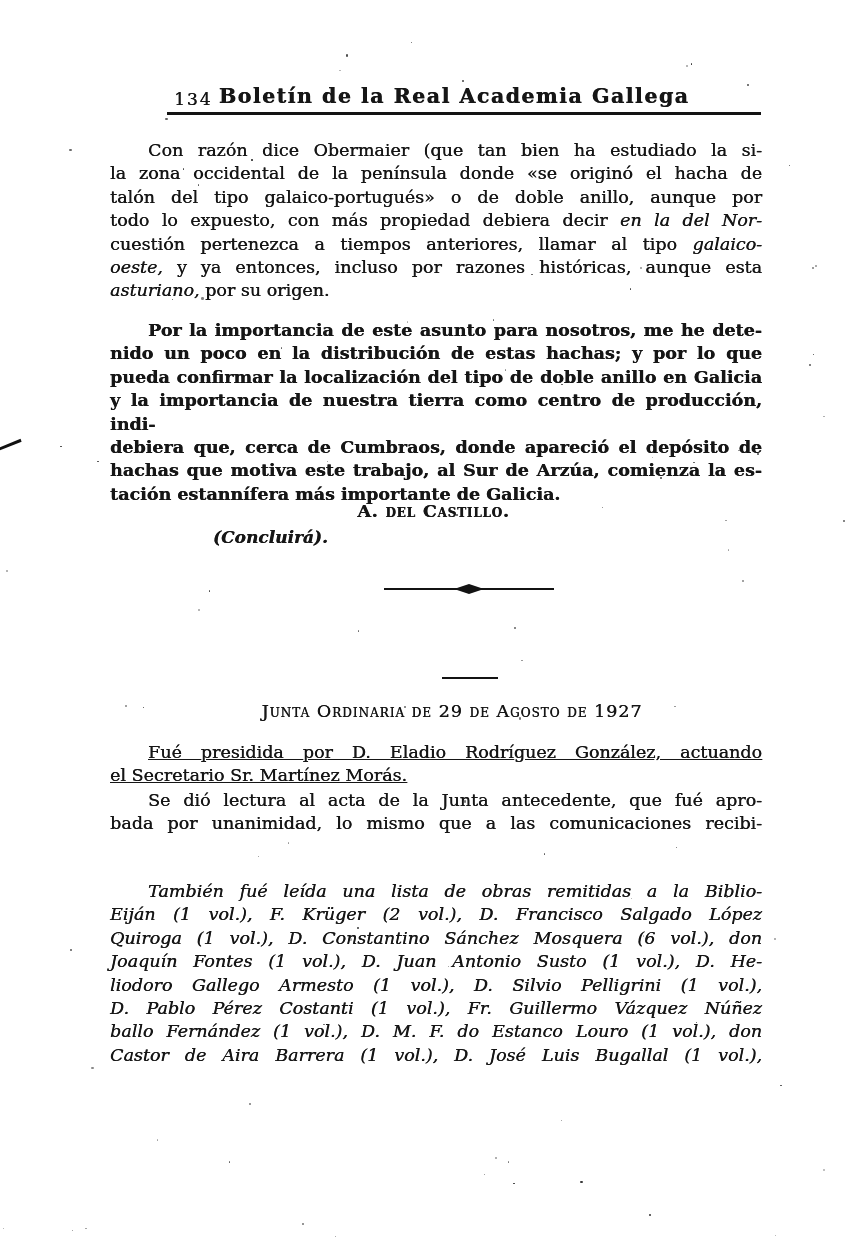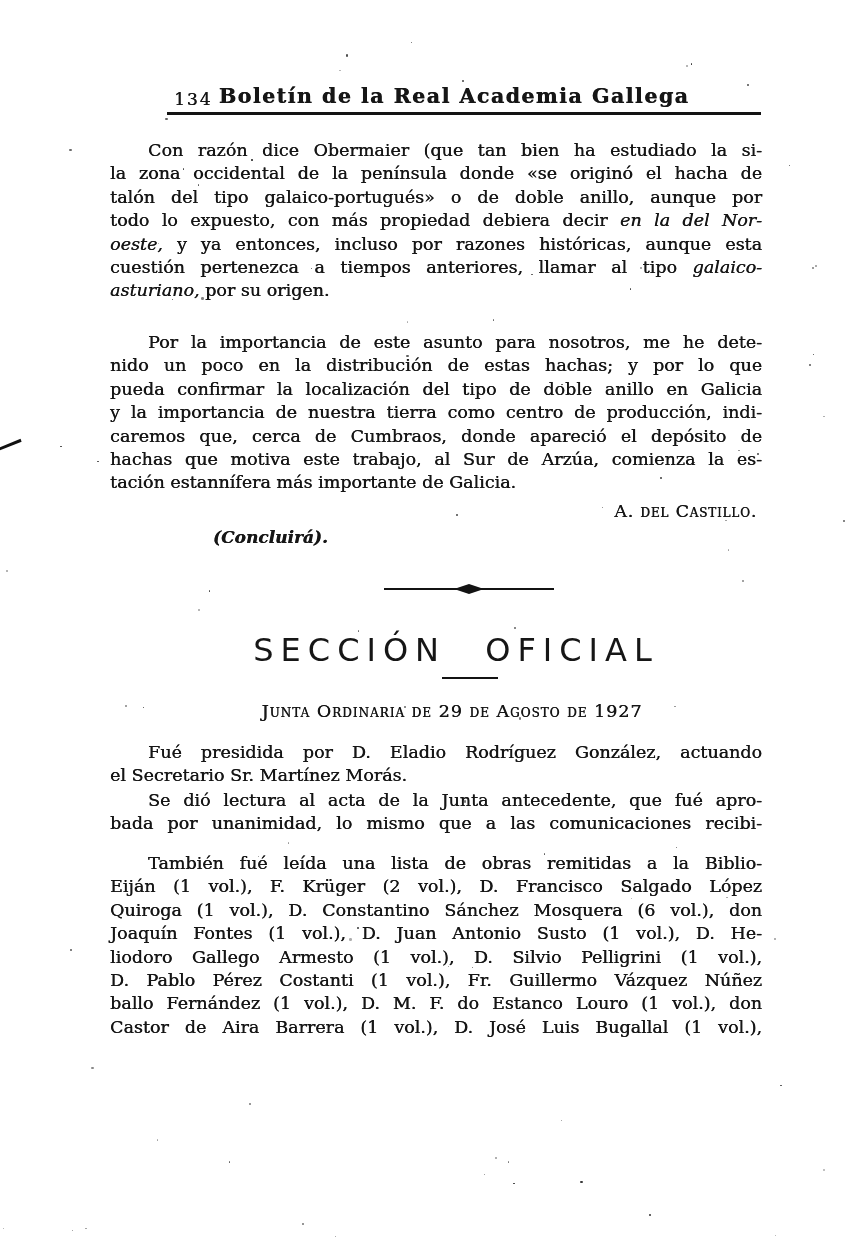--- a/index.html
+++ b/index.html
@@ -25,29 +25,30 @@
   .para{
     position:absolute; left:110px; width:652px;
     font-size:17.5px; line-height:23.4px;
     text-shadow:0.35px 0 currentColor;
   }
   .para .line{text-align:justify; text-align-last:justify; white-space:normal;}
   .para .line.last{text-align-last:left;}
   .para .line.indent{text-indent:38px;}
   .it{font-style:italic;}
   .p-a1{top:139px;}
-  .p-a2{top:331px;}
-  .p-s1{top:741px;}
+  .p-a2{top:319px;font-weight:bold;}
+  .p-s1{top:741px;text-decoration:underline;}
   .p-s2{top:789px;}
-  .p-s3{top:852px;}
+  .p-s3{top:880px;font-style:italic;}
   
   .signature{
-    position:absolute; top:501px; left:110px; width:647px; text-align:right;
+    position:absolute; top:501px; left:110px; width:647px; text-align:center;
     font-variant:small-caps; font-size:17.5px; letter-spacing:0.8px;
     text-shadow:0.4px 0 currentColor;
+    font-weight:bold;
   }
   .concluira{
     position:absolute; top:527px; left:213px;
     font-style:italic; font-weight:bold; font-size:17px;
     text-shadow:0.3px 0 currentColor;
   }
   
   .divider{position:absolute; top:584px; left:384px; width:170px; height:10px;}
   .divider .rule{position:absolute; top:4px; left:0; width:100%; height:2px; background:#131313;}
   .divider .diamond{
@@ -185,43 +186,42 @@
     <span class="pagenum">134</span>
     <span class="journal">Boletín de la Real Academia Gallega</span>
   </header>
   <div class="header-rule"></div>
 
   <div class="para p-a1">
       <div class="line indent"><span>Con razón dice Obermaier (que tan bien ha estudiado la si-</span></div>
       <div class="line"><span>la zona occidental de la península donde «se originó el hacha de</span></div>
       <div class="line"><span>talón del tipo galaico-portugués» o de doble anillo, aunque por</span></div>
       <div class="line"><span>todo lo expuesto, con más propiedad debiera decir </span><span class="it">en la del Nor-</span></div>
+      <div class="line"><span>cuestión pertenezca a tiempos anteriores, llamar al tipo </span><span class="it">galaico-</span></div>
       <div class="line"><span class="it">oeste,</span><span> y ya entonces, incluso por razones históricas, aunque esta</span></div>
-      <div class="line"><span>cuestión pertenezca a tiempos anteriores, llamar al tipo </span><span class="it">galaico-</span></div>
       <div class="line last"><span class="it">asturiano,</span><span> por su origen.</span></div>
     </div>
   <div class="para p-a2">
       <div class="line indent"><span>Por la importancia de este asunto para nosotros, me he dete-</span></div>
       <div class="line"><span>nido un poco en la distribución de estas hachas; y por lo que</span></div>
       <div class="line"><span>pueda confirmar la localización del tipo de doble anillo en Galicia</span></div>
       <div class="line"><span>y la importancia de nuestra tierra como centro de producción, indi-</span></div>
-      <div class="line"><span>caremos que, cerca de Cumbraos, donde apareció el depósito de</span></div>
+      <div class="line"><span>debiera que, cerca de Cumbraos, donde apareció el depósito de</span></div>
       <div class="line"><span>hachas que motiva este trabajo, al Sur de Arzúa, comienza la es-</span></div>
       <div class="line last"><span>tación estannífera más importante de Galicia.</span></div>
     </div>
 
   <div class="signature">A. del Castillo.</div>
   <div class="concluira">(Concluirá).</div>
 
   <div class="divider">
     <div class="rule"></div>
     <div class="diamond"></div>
   </div>
 
-  <h1 class="section-title">SECCIÓN OFICIAL</h1>
   <div class="title-underline"></div>
   <h2 class="meeting-heading">Junta Ordinaria de 29 de Agosto de 1927</h2>
 
   <div class="para p-s1">
       <div class="line indent"><span>Fué presidida por D. Eladio Rodríguez González, actuando</span></div>
       <div class="line last"><span>el Secretario Sr. Martínez Morás.</span></div>
     </div>
   <div class="para p-s2">
       <div class="line indent"><span>Se dió lectura al acta de la Junta antecedente, que fué apro-</span></div>
       <div class="line"><span>bada por unanimidad, lo mismo que a las comunicaciones recibi-</span></div>

